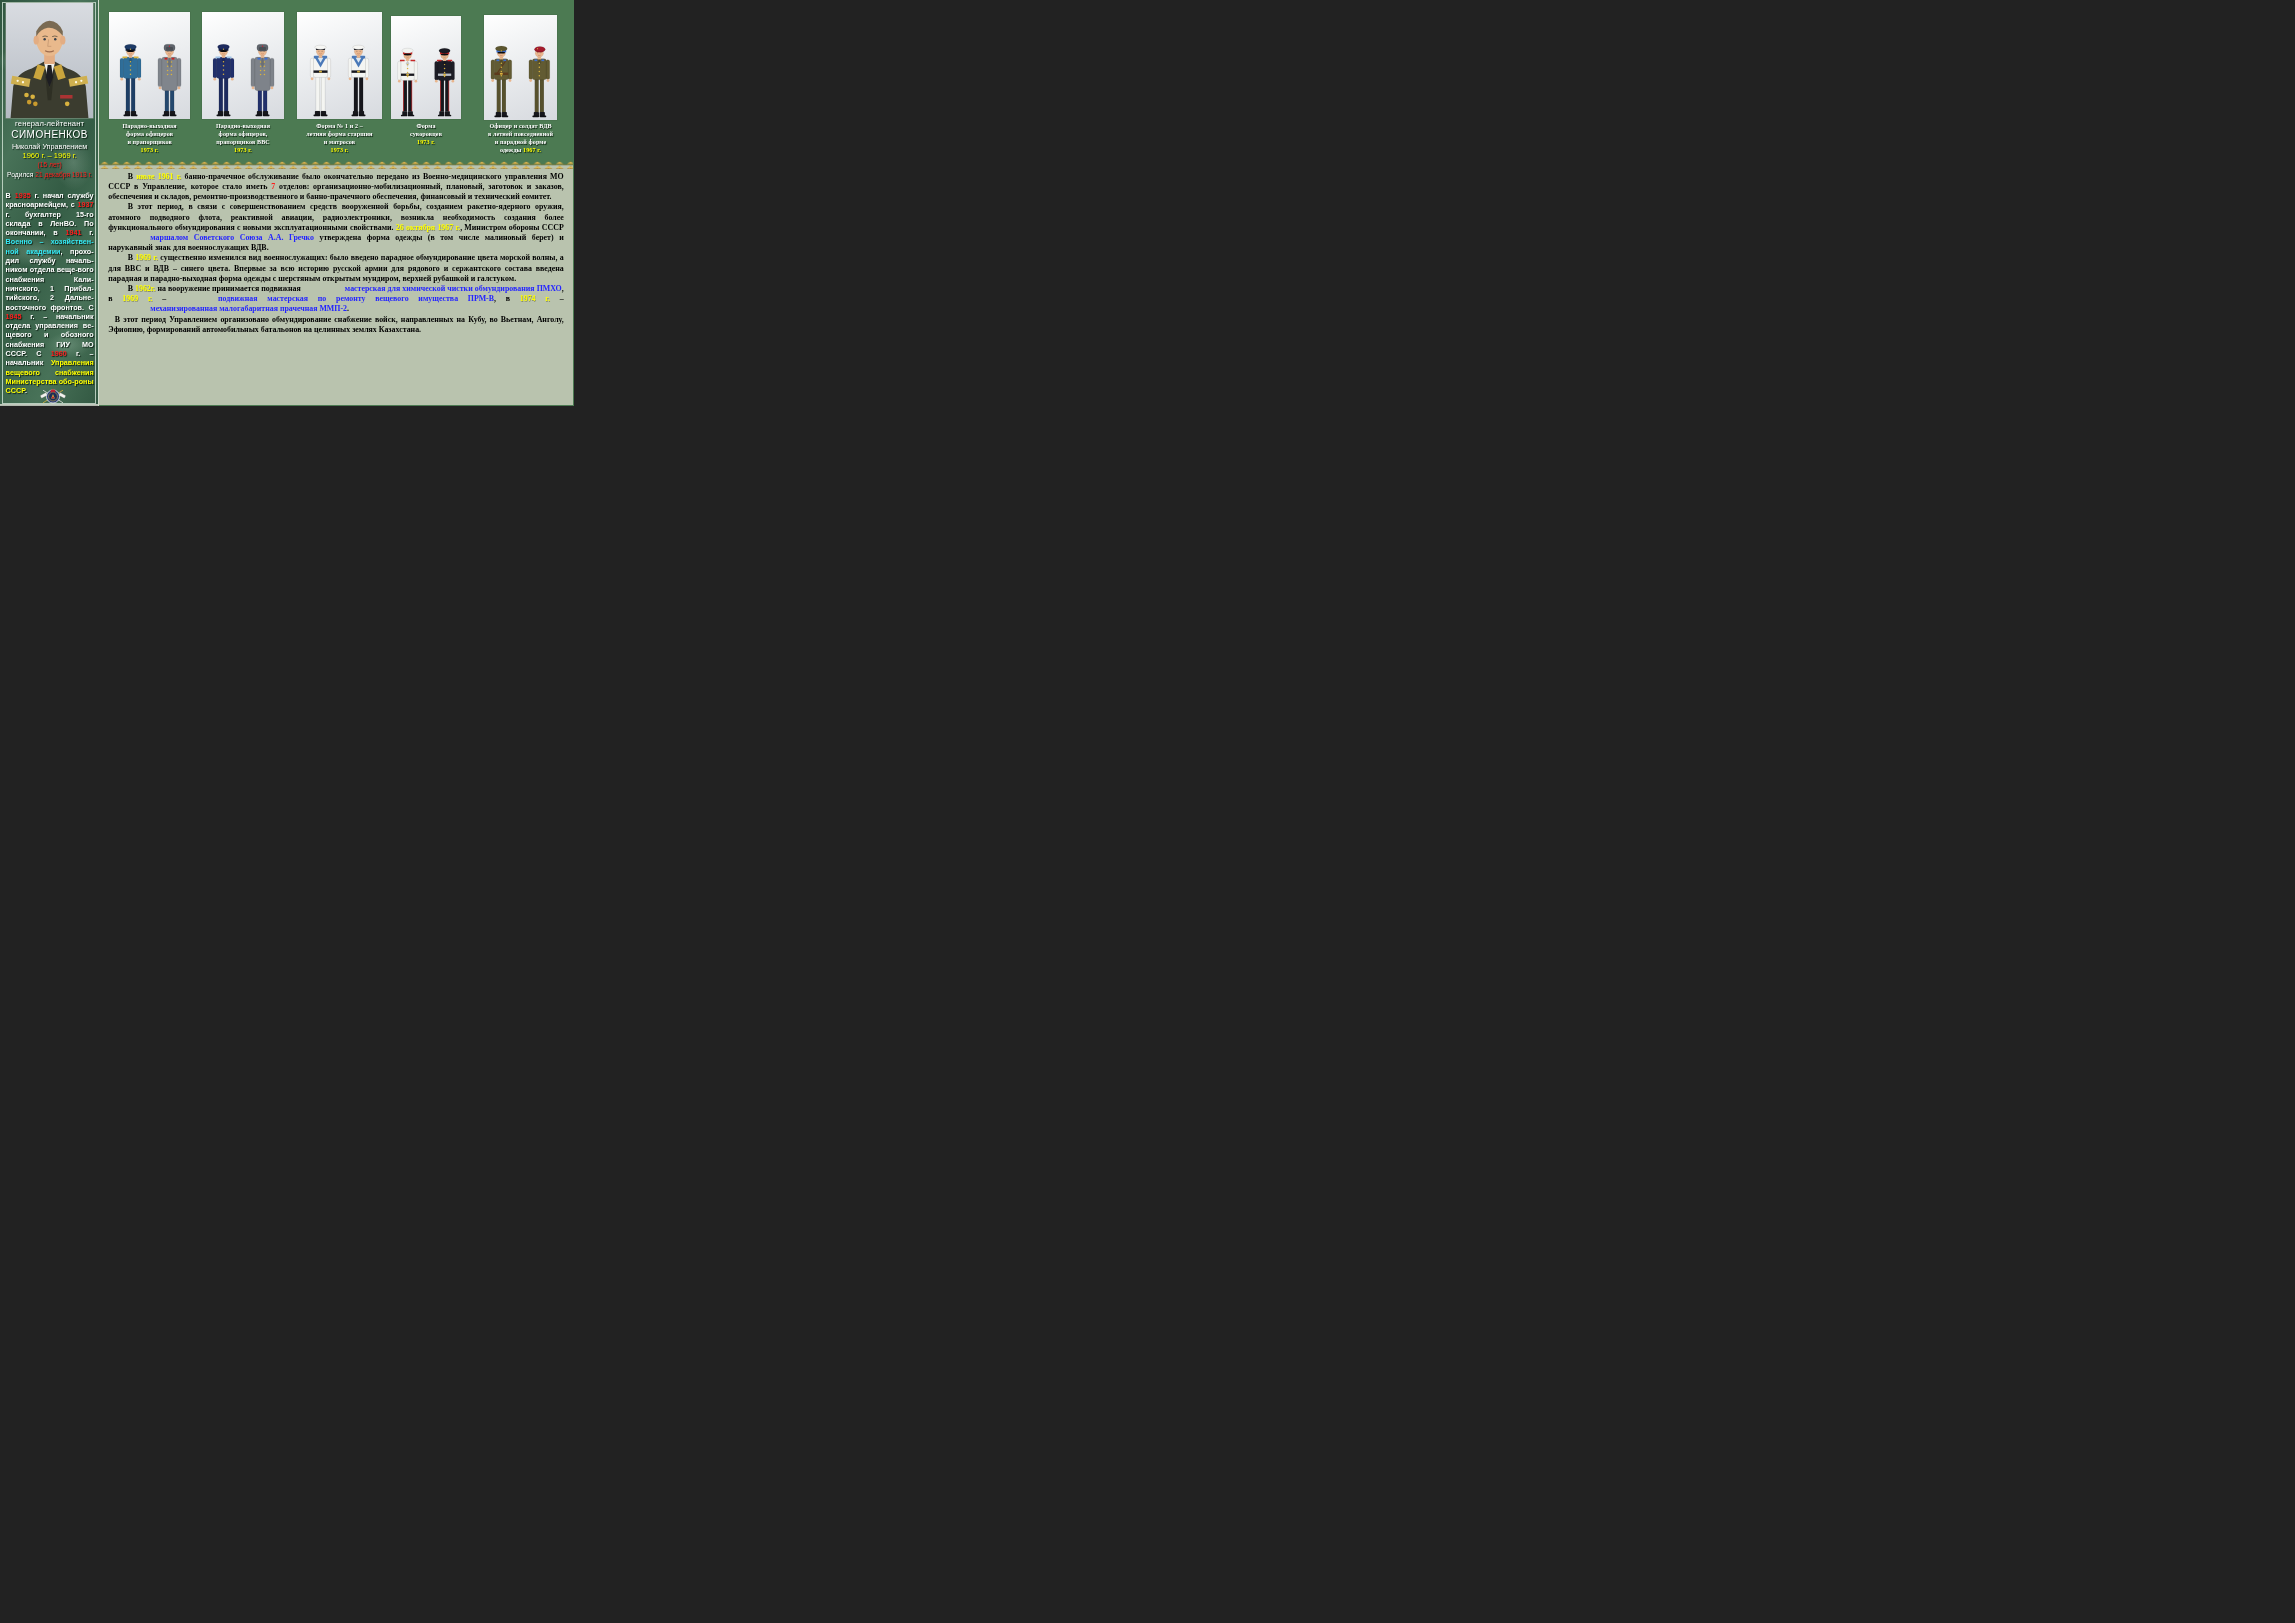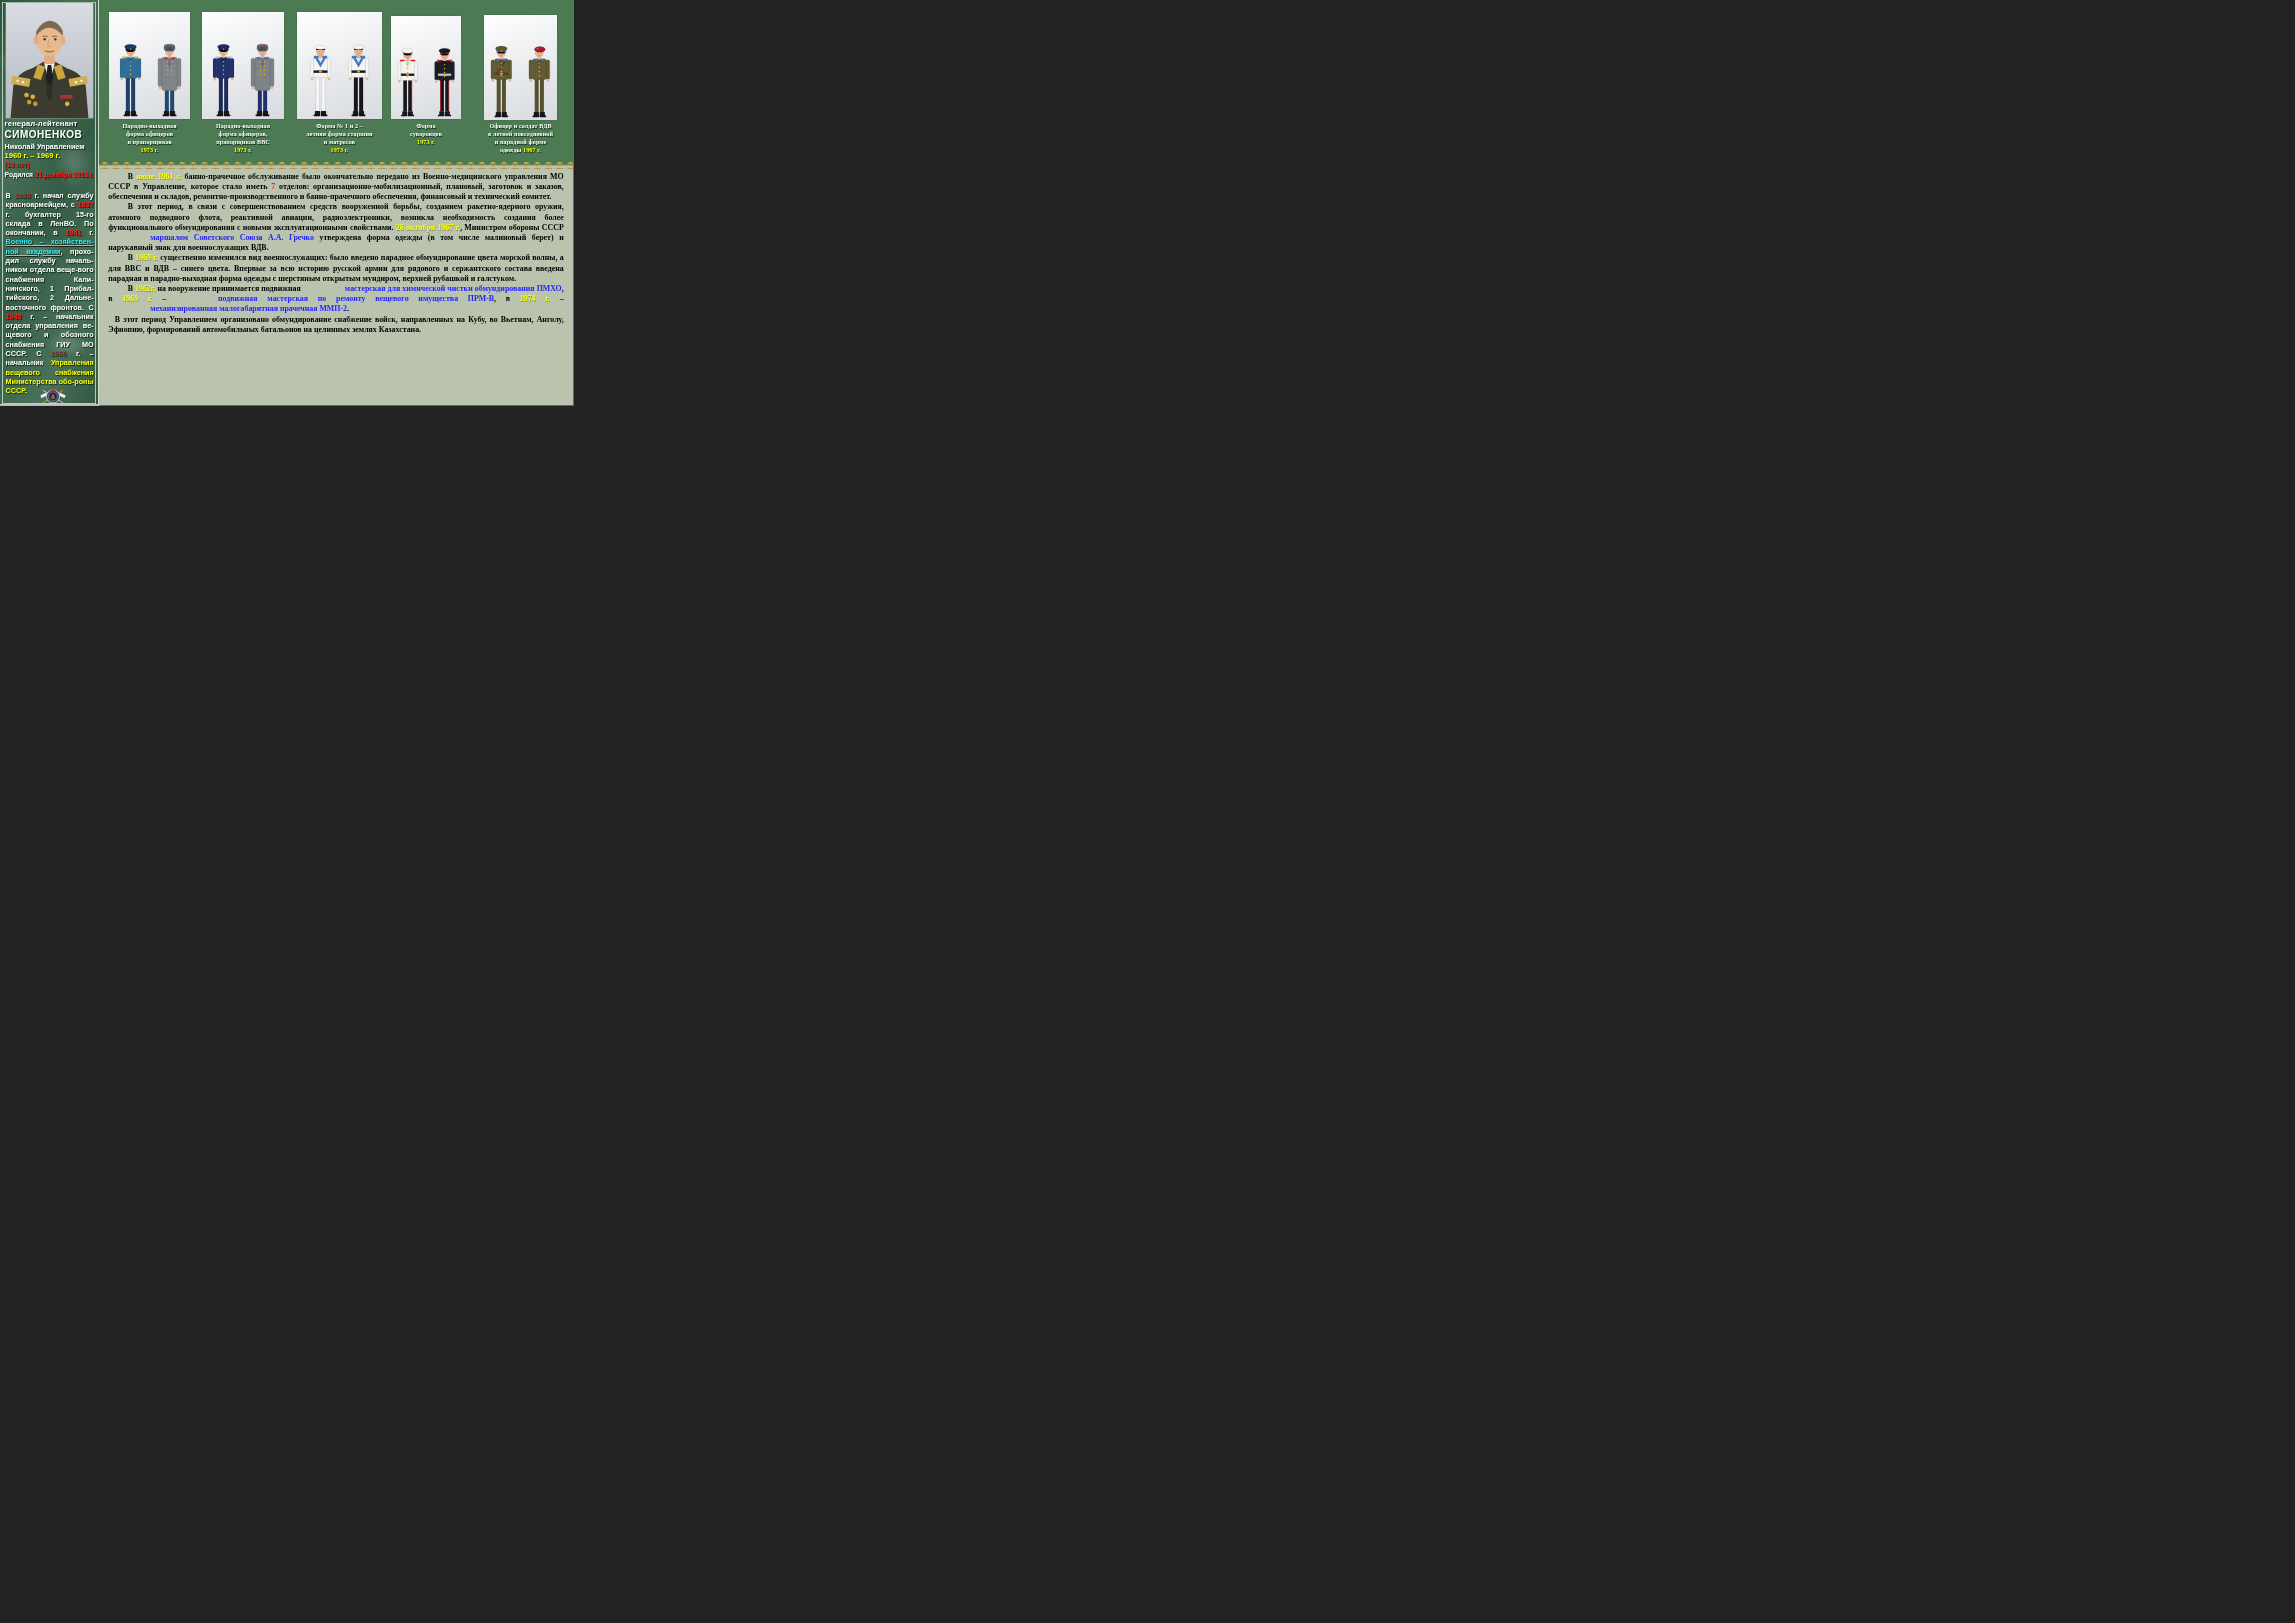--- a/index.html
+++ b/index.html
@@ -12,22 +12,22 @@
       radial-gradient(ellipse 42px 21px at 25% 15%, rgba(225,245,230,.28), transparent 65%),
       radial-gradient(ellipse 32px 46px at 75% 40%, rgba(235,250,240,.20), transparent 60%),
       radial-gradient(ellipse 51px 25.4px at 35% 62%, rgba(214,238,224,.24), transparent 60%),
       radial-gradient(ellipse 37px 21px at 70% 85%, rgba(228,246,233,.18), transparent 60%),
       linear-gradient(115deg, rgba(8,38,24,.40) 0%, transparent 28%, rgba(12,48,30,.33) 52%, transparent 78%, rgba(8,38,24,.35) 100%);
     border-right:1.4px solid #cfdccc;box-sizing:border-box;}
   .sb-frame{position:absolute;inset:1.9px;border:0.9px solid rgba(222,238,224,.75);pointer-events:none;}
   .photo{position:absolute;left:5.6px;top:2.8px;width:87px;height:115px;
          background:linear-gradient(#d6d9de,#b8bdc5);box-shadow:0 0 0 0.5px #8fa08f;}
   .photo svg{width:100%;height:100%;display:block;}
-  .sb-text{position:absolute;left:4.6px;width:90px;color:#fff;
-           font-family:"Liberation Sans",sans-serif;font-weight:700;
+  .sb-text{position:absolute;left:4.6px;width:90px;color:#fff;text-align:center;
+           font-family:"Liberation Sans",sans-serif;font-weight:400;
            text-shadow:0.9px 0.9px 0.9px rgba(5,20,10,.85);}
   .sb-rank{top:119px;font-size:7.6px;letter-spacing:0.1px;}
   .sb-surname{top:129px;font-size:10px;letter-spacing:0.5px;}
   .sb-name{top:142px;font-size:7.2px;}
   .sb-tenure{top:151px;font-size:7.6px;color:#ffff00;}
   .sb-note{top:161px;font-size:6.7px;color:#ff1c1c;}
   .sb-born{top:171px;font-size:6.7px;}
   .sb-bio{position:absolute;left:5.6px;top:191px;width:88px;
           font-family:"Liberation Sans",sans-serif;font-weight:700;font-size:7.2px;
           line-height:9.3px;color:#fff;text-align:justify;
@@ -47,21 +47,21 @@
   .caption .ln{display:block;}
   
   .band-top{position:absolute;left:0;top:153px;width:474px;height:8.8px;}
   .band-bottom{position:absolute;left:0;top:398px;width:474px;height:7.9px;}
   
   .article{position:absolute;left:0;top:161px;width:474px;height:236px;background:#b9c3ae;
            box-sizing:border-box;padding:2.8px 9.3px 0 9.3px;overflow:hidden;}
   .article p{margin:0;color:#000;font-weight:700;font-size:7.9px;line-height:10.2px;
              text-align:justify;}
   .seg-y{color:#ffff00;} .seg-r{color:#ff1c1c;} .seg-b{color:#2424ff;padding-left:42px;}
-  .seg-c{color:#35e9f5;text-decoration:underline;} .seg-w{color:#ffffff;}
+  .seg-c{color:#35e9f5;} .seg-w{color:#ffffff;}
   .article .seg-y{text-shadow:0.5px 0.5px 0.5px rgba(60,60,0,.4);}
 </style>
 </head>
 <body>
 
 <div class="page">
 
   <div class="sidebar">
     <div class="sb-frame"></div>
 

